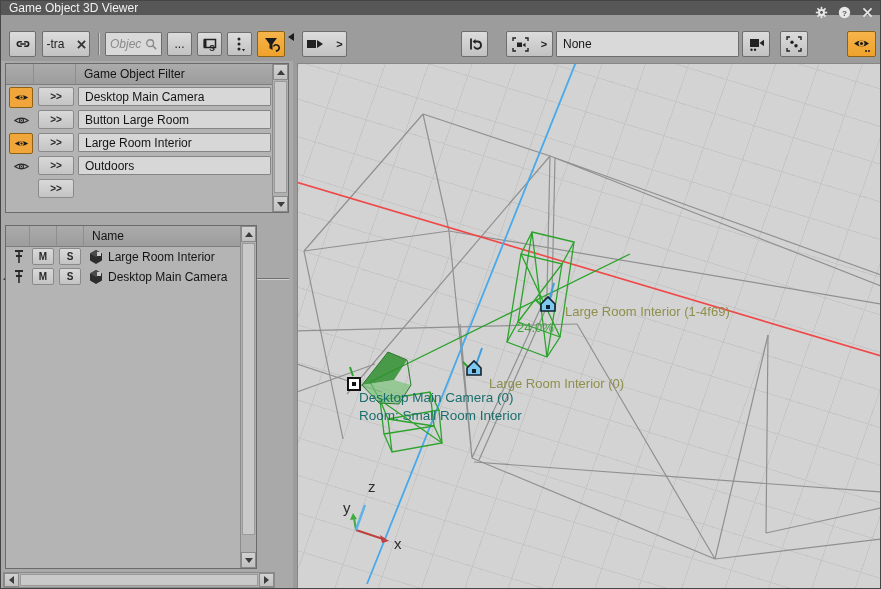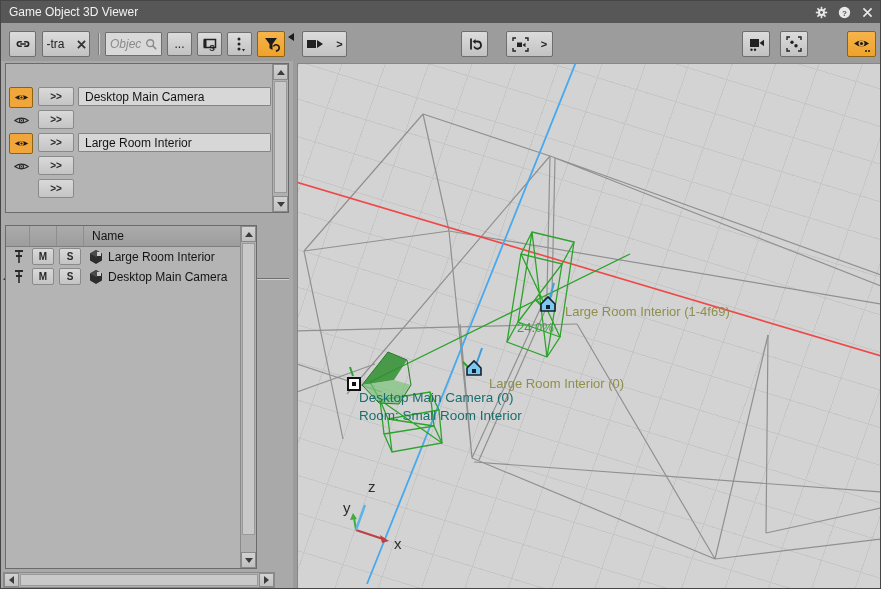--- a/index.html
+++ b/index.html
@@ -1,18 +1,18 @@
 <!DOCTYPE html>
 <html><head>
 <meta charset="utf-8">
 <style>
   html,body{margin:0;padding:0;background:#7a7a7a;font-family:"Liberation Sans",sans-serif;}
   #window{position:relative;width:881px;height:589px;background:#9c9c9c;border:1px solid #454545;box-sizing:border-box;overflow:hidden;font-size:12px;color:#1a1a1a;}
   
-  #titlebar{position:absolute;left:0;top:0;width:100%;height:22px;background:#575757;color:#f2f2f2;display:flex;align-items:center;}
+  #titlebar{position:absolute;left:0;top:0;width:100%;height:14px;background:#575757;color:#f2f2f2;display:flex;align-items:center;}
   #titlebar .title{padding-left:8px;font-size:12px;}
   #titlebar .tb-icons{position:absolute;right:6px;top:0;height:22px;display:flex;align-items:center;gap:9px;}
   .titlebar-icon{width:14px;height:14px;display:inline-flex;align-items:center;justify-content:center;color:#e8e8e8;cursor:default;}
   .titlebar-icon svg{width:13px;height:13px;}
   
   .btn{position:absolute;background:linear-gradient(#dcdcdc,#c2c2c2);border:1px solid #6e6e6e;border-radius:2px;display:flex;align-items:center;justify-content:center;gap:12px;box-sizing:border-box;color:#222;}
   .btn svg{flex:none;}
   .btn.orange{background:linear-gradient(#f6b44a,#efa22c);border-color:#8d6313;}
   .field{position:absolute;background:#d9d9d9;border:1px solid #6e6e6e;border-radius:1px;box-sizing:border-box;font-size:12px;color:#161616;padding:0 6px;font-family:"Liberation Sans",sans-serif;}
   input.field{outline:none;}
@@ -157,20 +157,21 @@
   <div class="btn" style="left:505px;top:30px;width:47px;height:26px;">
     <svg width="17" height="15" viewBox="0 0 17 15">
         <g stroke="#222" stroke-width="1.4" fill="none">
           <path d="M1 4V1h3M13 1h3v3M16 11v3h-3M4 14H1v-3"></path>
         </g>
         <rect x="5" y="5.5" width="5" height="4.5" fill="#222"></rect>
         <path d="M10.5 8l3-2.2v4.4z" fill="#222"></path>
       </svg>
     <span class="chev">&gt;</span>
   </div>
+  <input class="field" style="left: 555px; top: 30px; width: 183px; height: 26px;" value="None">
 
   <div class="btn" style="left:741px;top:30px;width:28px;height:26px;">
     <svg width="17" height="15" viewBox="0 0 17 15">
         <rect x="2" y="2" width="9" height="8" fill="#222"></rect>
         <path d="M11.5 6l4.5-3.3v6.6z" fill="#222"></path>
         <circle cx="3.5" cy="12.8" r="1.2" fill="#222"></circle>
         <circle cx="7" cy="12.8" r="1.2" fill="#222"></circle>
       </svg>
   </div>
   <div class="btn" style="left:779px;top:30px;width:28px;height:26px;">
@@ -188,20 +189,25 @@
         <circle cx="9.5" cy="7.5" r="3" fill="#f0a63a"></circle>
         <circle cx="9.5" cy="7.5" r="1.5" fill="#1c1c1c"></circle>
         <circle cx="14" cy="15" r="1" fill="#1c1c1c"></circle>
         <circle cx="17" cy="15" r="1" fill="#1c1c1c"></circle>
       </svg>
   </div>
 
   <div id="left-panel">
 
     <div class="tbl" style="left:4px;top:2px;width:284px;height:150px;">
+      <div class="tbl-header">
+        <span class="hdr-cell" style="width:28px;"></span>
+        <span class="hdr-cell" style="width:42px;"></span>
+        <span style="padding-left:8px;">Game Object Filter</span>
+      </div>
 
       <div style="position:absolute;left:0;top:21px;right:15px;">
 
         <div style="position:relative;height:23px;">
           <span class="eye-btn on" style="position:absolute;left:3px;top:2px;">
               <svg viewBox="0 0 19 13">
                 <path d="M1 6.5Q9.5 .5 18 6.5 9.5 12.5 1 6.5z" fill="#1c1c1c"></path>
                 <circle cx="9.5" cy="6.5" r="2.8" fill="#f0a63a"></circle>
                 <circle cx="9.5" cy="6.5" r="1.4" fill="#1c1c1c"></circle>
               </svg>
@@ -212,20 +218,21 @@
 
         <div style="position:relative;height:23px;">
           <span class="eye-btn" style="position:absolute;left:3px;top:2px;">
               <svg viewBox="0 0 19 13">
                 <path d="M1 6.5Q9.5 .5 18 6.5 9.5 12.5 1 6.5z" fill="none" stroke="#2a2a2a" stroke-width="1.4"></path>
                 <circle cx="9.5" cy="6.5" r="2.6" fill="none" stroke="#2a2a2a" stroke-width="1.3"></circle>
                 <circle cx="9.5" cy="6.5" r="1.1" fill="#2a2a2a"></circle>
               </svg>
             </span>
           <span class="mini-btn" style="position:absolute;left:32px;top:2px;width:36px;height:19px;">&gt;&gt;</span>
+          <span class="rowfield" style="position:absolute;left:72px;top:2px;width:193px;height:19px;">Button Large Room</span>
         </div>
 
         <div style="position:relative;height:23px;">
           <span class="eye-btn on" style="position:absolute;left:3px;top:2px;">
               <svg viewBox="0 0 19 13">
                 <path d="M1 6.5Q9.5 .5 18 6.5 9.5 12.5 1 6.5z" fill="#1c1c1c"></path>
                 <circle cx="9.5" cy="6.5" r="2.8" fill="#f0a63a"></circle>
                 <circle cx="9.5" cy="6.5" r="1.4" fill="#1c1c1c"></circle>
               </svg>
             </span>
@@ -235,20 +242,21 @@
 
         <div style="position:relative;height:23px;">
           <span class="eye-btn" style="position:absolute;left:3px;top:2px;">
               <svg viewBox="0 0 19 13">
                 <path d="M1 6.5Q9.5 .5 18 6.5 9.5 12.5 1 6.5z" fill="none" stroke="#2a2a2a" stroke-width="1.4"></path>
                 <circle cx="9.5" cy="6.5" r="2.6" fill="none" stroke="#2a2a2a" stroke-width="1.3"></circle>
                 <circle cx="9.5" cy="6.5" r="1.1" fill="#2a2a2a"></circle>
               </svg>
             </span>
           <span class="mini-btn" style="position:absolute;left:32px;top:2px;width:36px;height:19px;">&gt;&gt;</span>
+          <span class="rowfield" style="position:absolute;left:72px;top:2px;width:193px;height:19px;">Outdoors</span>
         </div>
 
         <div style="position:relative;height:23px;">
           <span class="mini-btn" style="position:absolute;left:32px;top:2px;width:36px;height:19px;">&gt;&gt;</span>
         </div>
       </div>
 
       <div class="sb" style="right:0;top:0;bottom:0;width:15px;border-left:1px solid #8a8a8a;">
         <div class="sb-btn" style="left:0;top:0;width:15px;height:16px;">
             <span class="tri up"></span>

